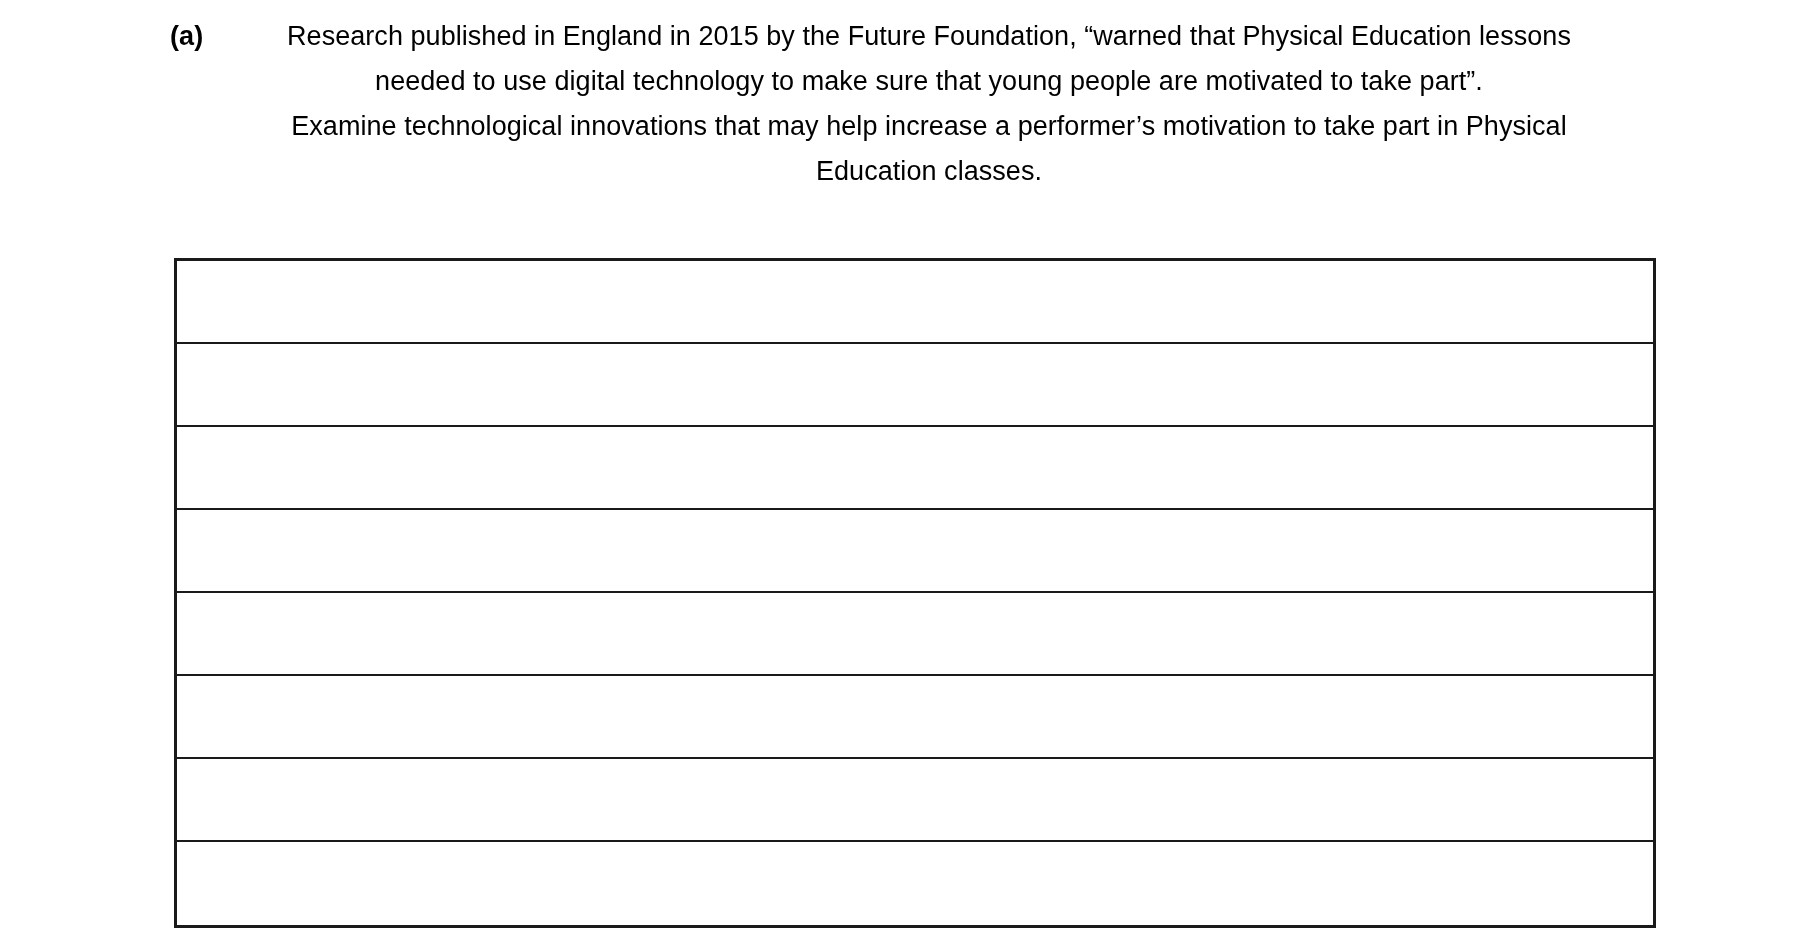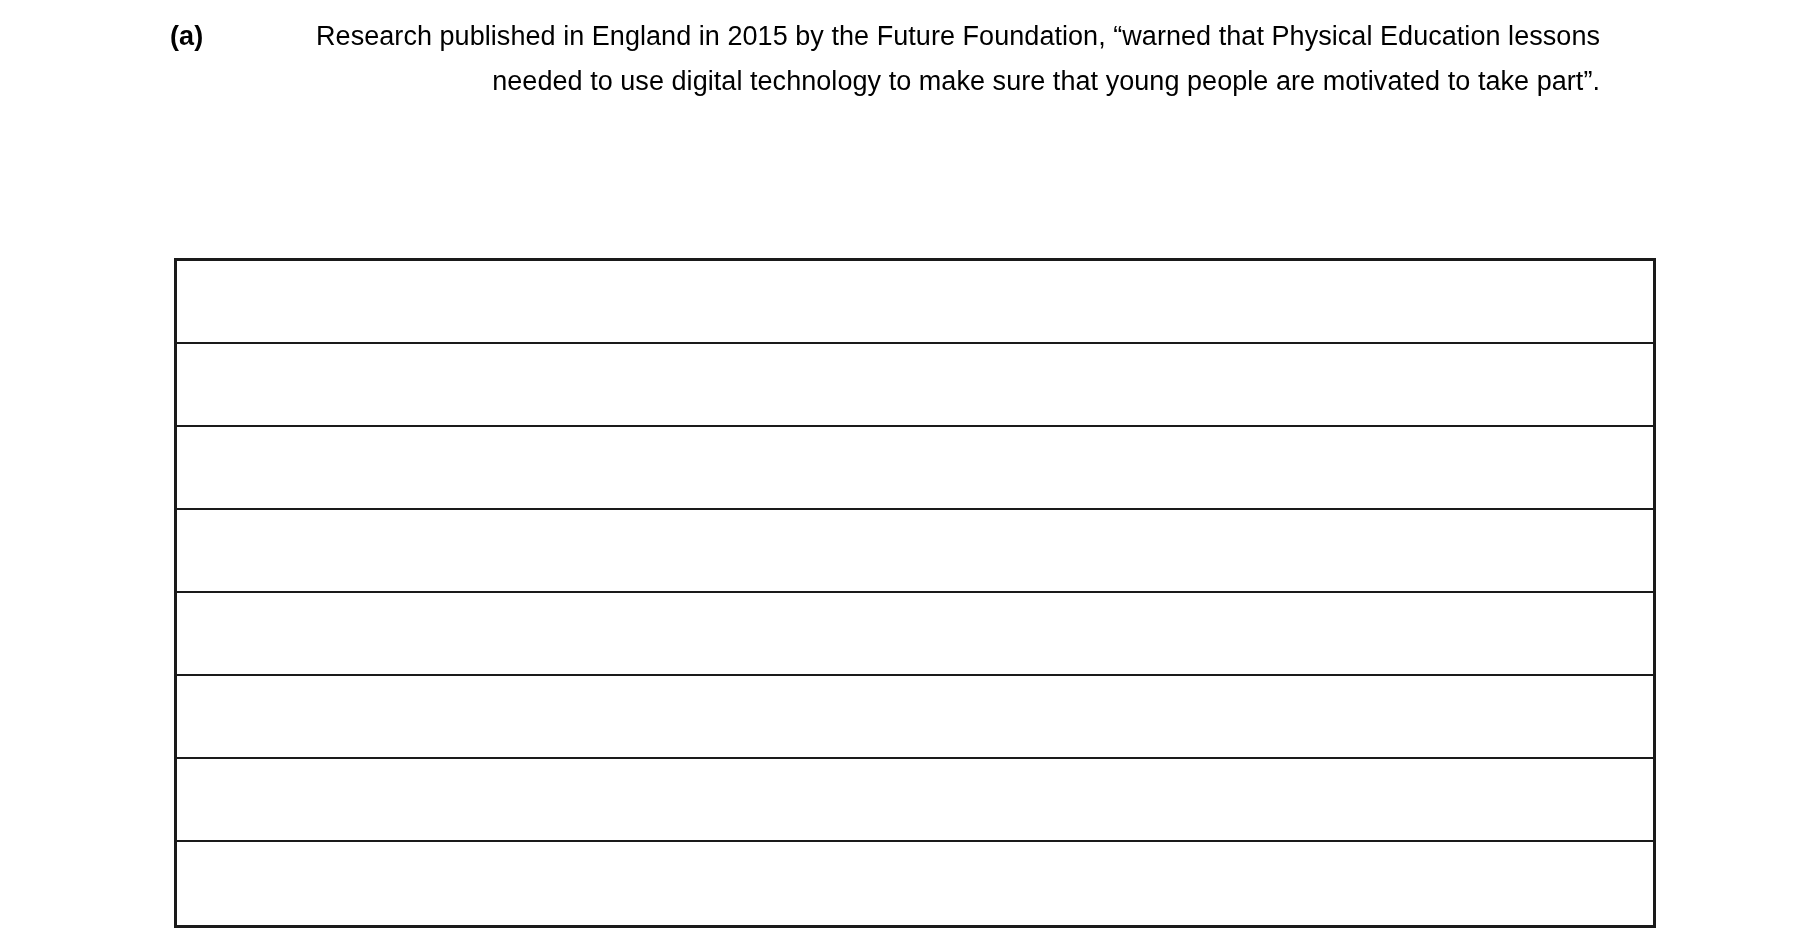--- a/index.html
+++ b/index.html
@@ -37,21 +37,21 @@
     letter-spacing: 0.1px;
   }
   .q-body {
     flex: 1 1 auto;
     font-size: 27px;
     line-height: 45px;
     letter-spacing: 0.05px;
   }
   .q-para {
     margin: 0;
-    text-align: right;
+    text-align: center;
     max-width: 1390px;
   }
   .answer-table {
     position: absolute;
     left: 174px;
     top: 258px;
     width: 1482px;
     border: 3px solid #1a1a1a;
     box-sizing: border-box;
     background: #ffffff;
@@ -68,20 +68,21 @@
 </style>
 </head>
 <body>
 
 <div class="page">
 
   <div class="question-block">
     <div class="q-label">(a)</div>
     <div class="q-body">
       <p class="q-para">Research published in England in 2015 by the Future Foundation, “warned that Physical Education lessons needed to use digital technology to make sure that young people are motivated to take part”.</p>
+      <p class="q-para">Examine technological innovations that may help increase a performer’s motivation to take part in Physical Education classes.</p>
     </div>
   </div>
 
   <div class="answer-table">
     <div class="answer-row"></div>
     <div class="answer-row"></div>
     <div class="answer-row"></div>
     <div class="answer-row"></div>
     <div class="answer-row"></div>
     <div class="answer-row"></div>

